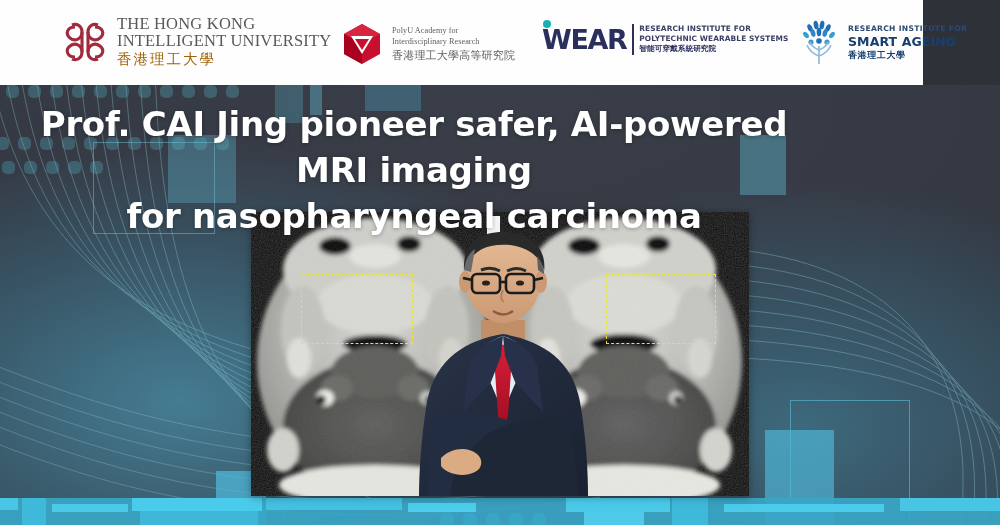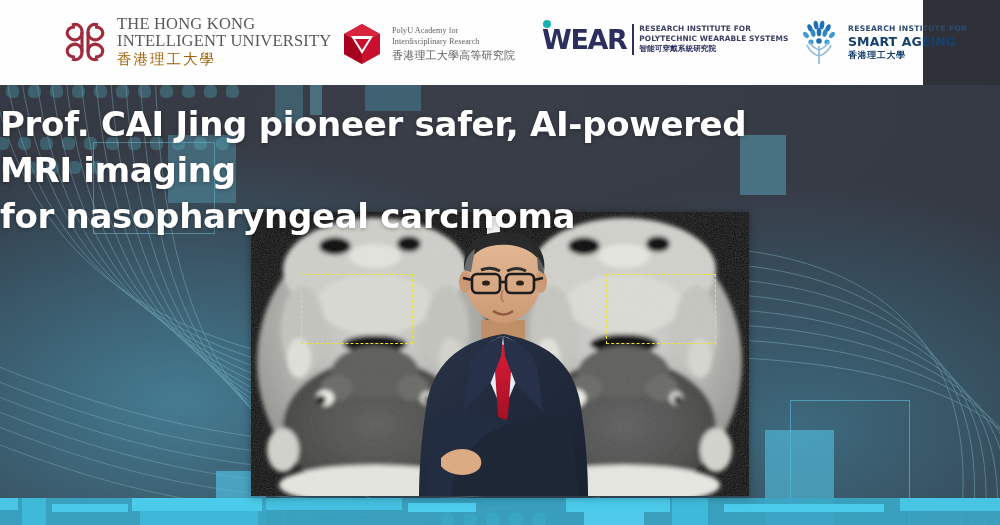--- a/index.html
+++ b/index.html
@@ -61,21 +61,21 @@
       radial-gradient(ellipse 520px 330px at 80% 78%, rgba(66,126,150,.70) 0%, rgba(58,104,126,.35) 50%, rgba(50,90,110,0) 75%),
       radial-gradient(ellipse 700px 300px at 50% 4%, rgba(58,62,72,1) 0%, rgba(54,58,68,1) 60%, rgba(50,56,66,1) 100%),
       linear-gradient(180deg,#383b43 0%, #3c4b56 28%, #3f6070 62%, #41687a 100%);
   }
   .swirl{position:absolute;opacity:.40;}
   .sq{position:absolute;}
   .dots{position:absolute;opacity:.55;}
   .cyan{position:absolute;}
 
   
-  .headline{position:absolute;left:0;top:101px;width:828px;z-index:30;text-align:left;
+  .headline{position:absolute;left:0;top:101px;width:828px;z-index:30;text-align:center;
       font-family:"DejaVu Sans",sans-serif;font-weight:bold;color:#fff;font-size:34px;
       line-height:1.36;letter-spacing:-.3px;
       text-shadow:0 1px 4px rgba(0,0,0,.30);}
   .headline span{display:block;}
 
   
   .panel{position:absolute;left:251px;top:212px;width:498px;height:284px;z-index:25;
       background:#050505;overflow:hidden;box-shadow:0 1px 8px rgba(0,0,0,.35);}
   .mri{position:absolute;top:0;height:284px;width:249px;overflow:hidden;background:#070707;}
   .mri.left{left:0;}

